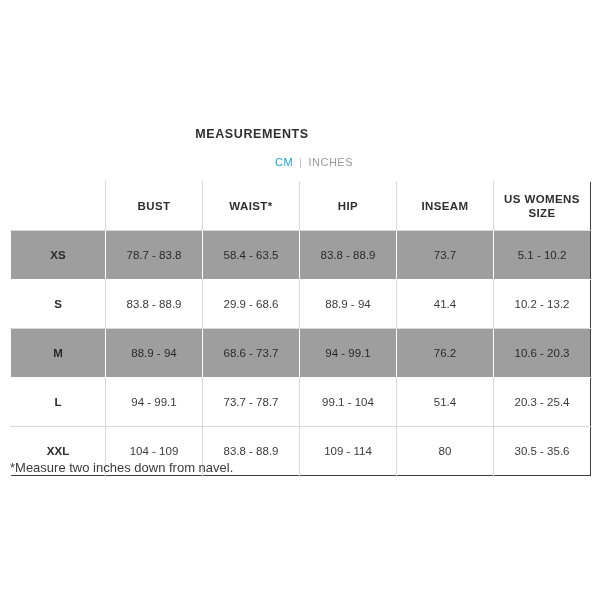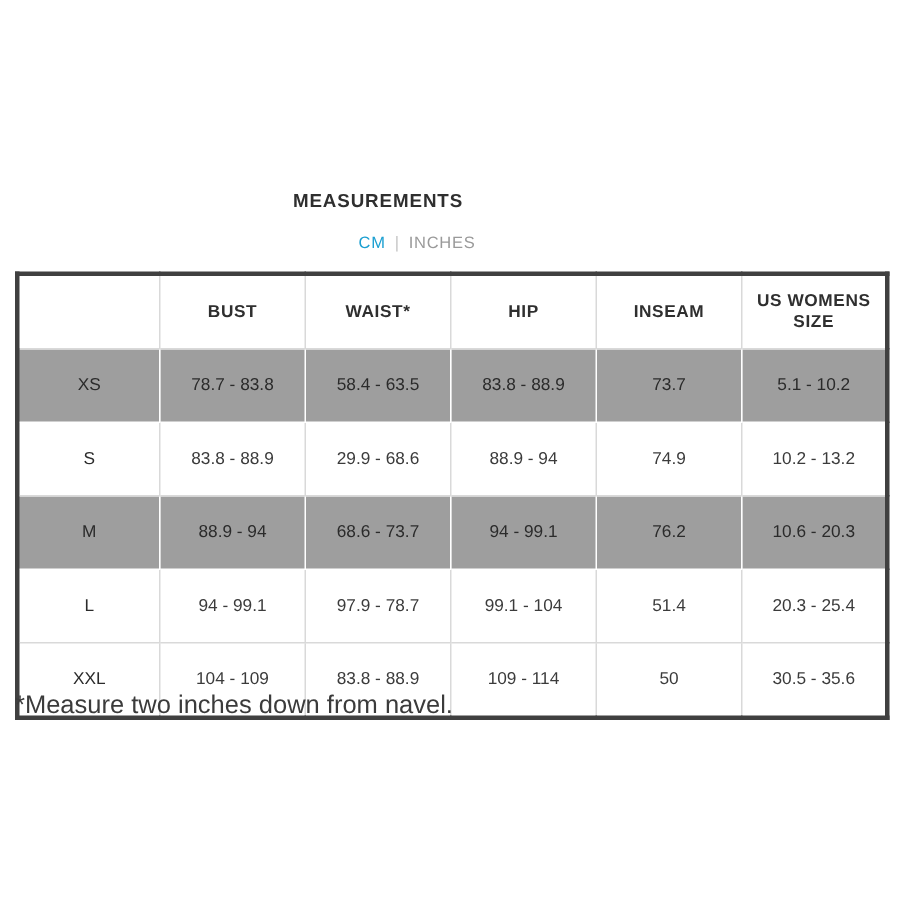--- a/index.html
+++ b/index.html
@@ -32,20 +32,21 @@
     color: #2f2f2f;
   }
   .unit-toggle {
     position: absolute;
     top: 156px;
     left: 0;
     width: 556px;
     text-align: center;
     font-size: 11px;
     letter-spacing: 0.5px;
+    padding-left: 36px;
   }
   .unit-toggle .unit {
     display: inline-block;
     padding: 0 6px;
     cursor: pointer;
   }
   .unit-toggle .unit.active {
     color: #1b9fd1;
     font-weight: normal;
   }
@@ -71,21 +72,21 @@
     outline: 0;
     height: 48px;
     text-align: center;
     vertical-align: middle;
     font-size: 11.5px;
     font-weight: normal;
     color: #3b3b3b;
     padding: 0 2px;
   }
   table.size-table {
-    border: 3px solid #404040;
+    border: 1px solid #404040;
   }
   table.size-table th.corner {
     background: #ffffff;
     border-right: 1px solid #d9d9d9;
     border-bottom: 1px solid #d9d9d9;
   }
   table.size-table thead th {
     background: #ffffff;
     font-weight: bold;
     font-size: 11.5px;
@@ -112,30 +113,30 @@
   table.size-table tbody tr.shaded td {
     background: #9e9e9e;
     color: #2b2b2b;
     border-right: 1px solid #ffffff;
     border-bottom: 1px solid #ffffff;
   }
   table.size-table tbody tr.shaded td:last-child {
     border-right: 0;
   }
   table.size-table tbody td.size-label {
-    font-weight: normal;
+    font-weight: bold;
     color: #2b2b2b;
   }
   .col-size { width: 95px; }
   .col-data { width: 97px; }
   .footnote {
     position: absolute;
     top: 460px;
     left: 10px;
-    font-size: 17px;
+    font-size: 13px;
     color: #3b3b3b;
   }
 </style>
 </head>
 <body>
 
 <div class="page">
 
   <div class="title">MEASUREMENTS</div>
 
@@ -169,45 +170,45 @@
         <td>58.4 - 63.5</td>
         <td>83.8 - 88.9</td>
         <td>73.7</td>
         <td>5.1 - 10.2</td>
       </tr>
       <tr>
         <td class="size-label">S</td>
         <td>83.8 - 88.9</td>
         <td>29.9 - 68.6</td>
         <td>88.9 - 94</td>
-        <td>74.9</td>
+        <td>41.4</td>
         <td>10.2 - 13.2</td>
       </tr>
       <tr class="shaded">
         <td class="size-label">M</td>
         <td>88.9 - 94</td>
         <td>68.6 - 73.7</td>
         <td>94 - 99.1</td>
         <td>76.2</td>
         <td>10.6 - 20.3</td>
       </tr>
       <tr>
         <td class="size-label">L</td>
         <td>94 - 99.1</td>
-        <td>97.9 - 78.7</td>
+        <td>73.7 - 78.7</td>
         <td>99.1 - 104</td>
         <td>51.4</td>
         <td>20.3 - 25.4</td>
       </tr>
       <tr>
         <td class="size-label">XXL</td>
         <td>104 - 109</td>
         <td>83.8 - 88.9</td>
         <td>109 - 114</td>
-        <td>50</td>
+        <td>80</td>
         <td>30.5 - 35.6</td>
       </tr>
     </tbody>
   </table>
 
   <div class="footnote">*Measure two inches down from navel.</div>
 
 </div>
 
 </body></html>

